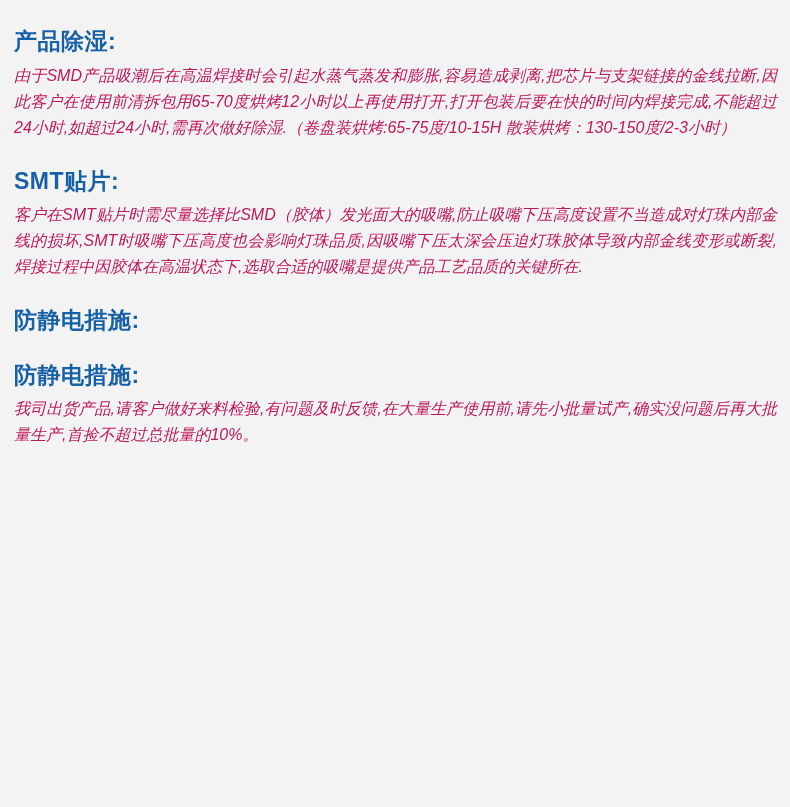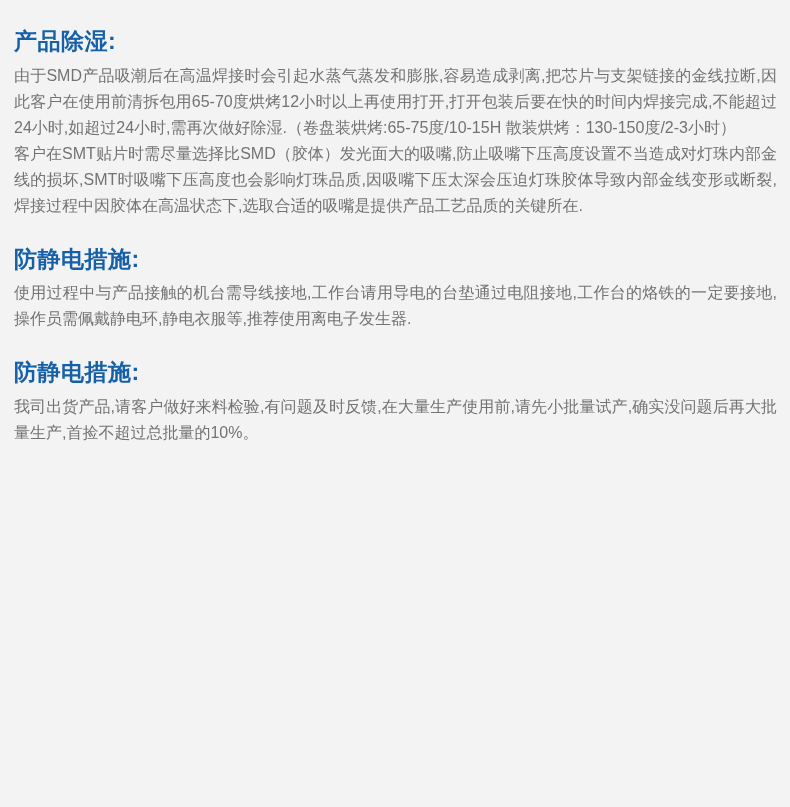--- a/index.html
+++ b/index.html
@@ -28,47 +28,48 @@
     color: #1660a8;
     letter-spacing: 0.5px;
   }
   .section:first-child h2 {
     margin-top: 4px;
   }
   .section p {
     margin: 0;
     font-size: 16px;
     line-height: 26px;
-    color: #737373;
+    color: #be185d;
     word-break: break-all;
     text-align: justify;
     text-justify: inter-ideograph;
+    font-style: italic;
   }
 </style>
 </head>
 <body>
 
 <div class="doc">
 
   <div class="section">
     <h2>产品除湿:</h2>
     <p>由于SMD产品吸潮后在高温焊接时会引起水蒸气蒸发和膨胀,容易造成剥离,把芯片与支架链接的金线拉断,因此客户在使用前清拆包用65-70度烘烤12小时以上再使用打开,打开包装后要在快的时间内焊接完成,不能超过24小时,如超过24小时,需再次做好除湿.（卷盘装烘烤:65-75度/10-15H 散装烘烤：130-150度/2-3小时）</p>
   </div>
 
   <div class="section">
+    <h2>SMT贴片:</h2>
     <p>客户在SMT贴片时需尽量选择比SMD（胶体）发光面大的吸嘴,防止吸嘴下压高度设置不当造成对灯珠内部金线的损坏,SMT时吸嘴下压高度也会影响灯珠品质,因吸嘴下压太深会压迫灯珠胶体导致内部金线变形或断裂,焊接过程中因胶体在高温状态下,选取合适的吸嘴是提供产品工艺品质的关键所在.</p>
   </div>
 
   <div class="section">
   </div>
 
 
   <div class="section">
     <h2>防静电措施:</h2>
-    <p>使用过程中与产品接触的机台需导线接地,工作台请用导电的台垫通过电阻接地,工作台的烙铁的一定要接地,操作员需佩戴静电环,静电衣服等,推荐使用离电子发生器.</p>
   </div>
 
   <div class="section">
     <h2>防静电措施:</h2>
     <p>我司出货产品,请客户做好来料检验,有问题及时反馈,在大量生产使用前,请先小批量试产,确实没问题后再大批量生产,首捡不超过总批量的10%。</p>
   </div>
 
 </div>
 
 </body></html>

